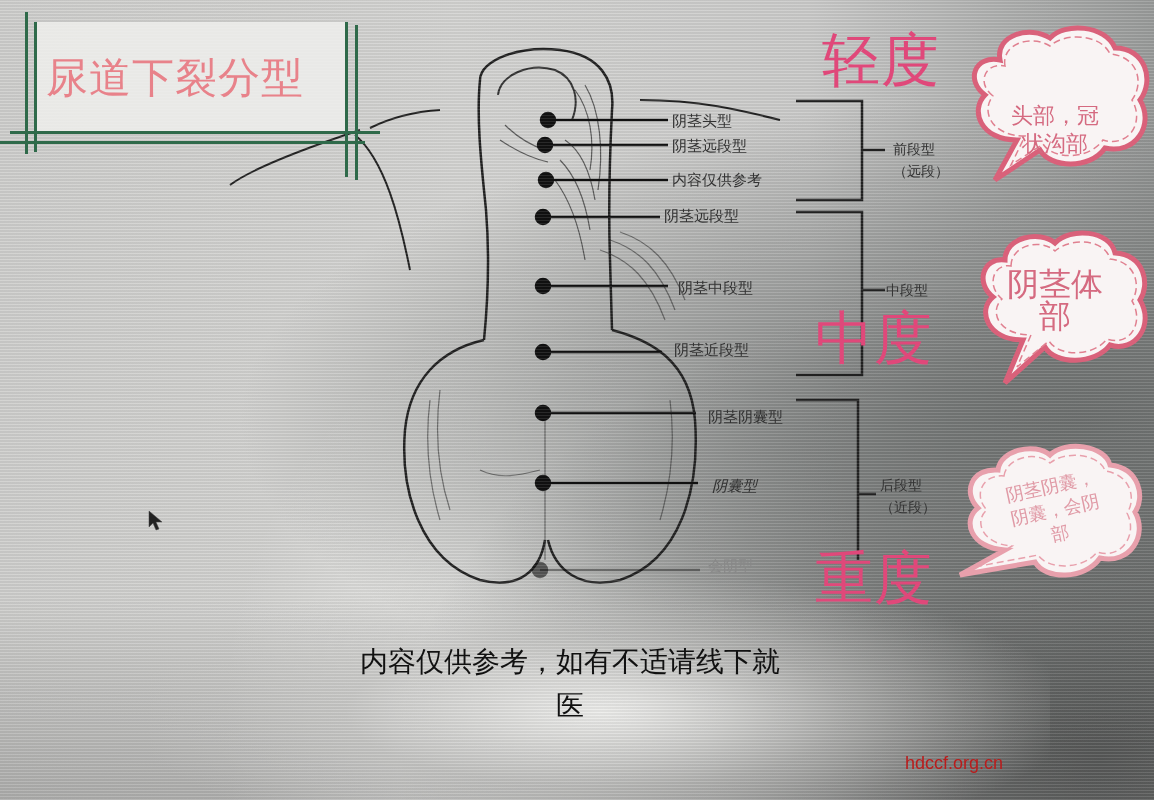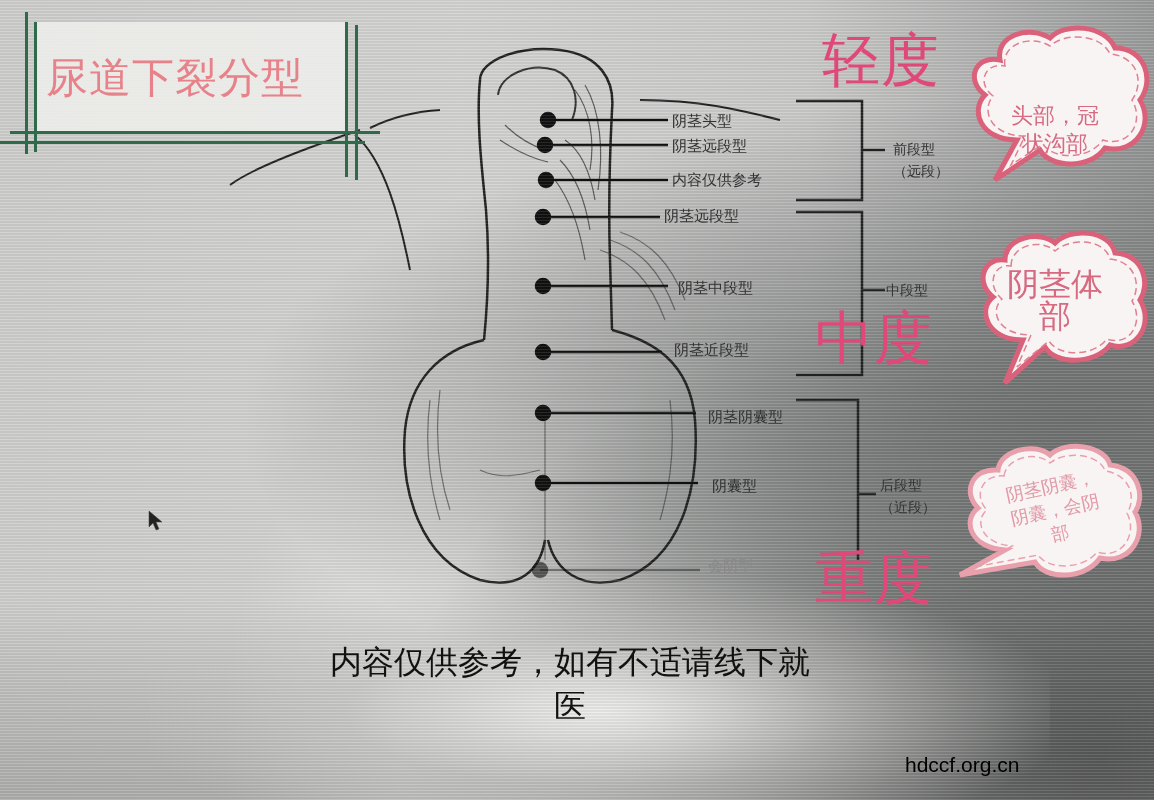--- a/index.html
+++ b/index.html
@@ -57,25 +57,25 @@
     }
 
     .bubble { position: absolute; }
     .bubble-text {
       position: absolute; color: #d56a80; text-align: center;
       font-size: 22px; line-height: 28px;
     }
 
     .disclaimer {
       position: absolute; left: 270px; top: 640px; width: 600px;
-      text-align: center; font-size: 32px; line-height: 44px; color: #111;
+      text-align: center; font-size: 28px; line-height: 44px; color: #111;
     }
     .watermark {
       position: absolute; left: 905px; top: 753px;
-      font-family: "Liberation Sans", sans-serif; font-size: 21px; color: #000000;
+      font-family: "Liberation Sans", sans-serif; font-size: 18px; color: #b91c1c;
     }
     .cursor { position: absolute; left: 148px; top: 510px; }
   </style>
 </head>
 <body>
 
 <div class="stage"></div>
 <div class="bottom-dark"></div>
 
 <svg class="diagram" width="1154" height="800">
@@ -155,21 +155,21 @@
 <div class="frame-line" style="left:0px;top:141px;width:365px;height:3px;"></div>
 <div class="title-text">尿道下裂分型</div>
 
 <div class="label" style="left:672px;top:112px;">阴茎头型</div>
 <div class="label" style="left:672px;top:137px;">阴茎远段型</div>
 <div class="label" style="left:672px;top:171px;">内容仅供参考</div>
 <div class="label" style="left:664px;top:207px;">阴茎远段型</div>
 <div class="label" style="left:678px;top:279px;">阴茎中段型</div>
 <div class="label" style="left:674px;top:341px;">阴茎近段型</div>
 <div class="label" style="left:708px;top:408px;">阴茎阴囊型</div>
-<div class="label" style="left:712px;top:477px;">阴囊型</div>
+<div class="label" style="left:712px;top:477px;font-style:italic;">阴囊型</div>
 <div class="label" style="left:708px;top:557px;color:#888;">会阴型</div>
 
 <div class="group-label" style="left:893px;top:138px;width:80px;">
   <div>前段型</div>
   <div>（远段）</div>
 </div>
 <div class="group-label" style="left:886px;top:279px;width:70px;">
   <div>中段型</div>
 </div>
 <div class="group-label" style="left:880px;top:474px;width:80px;">

